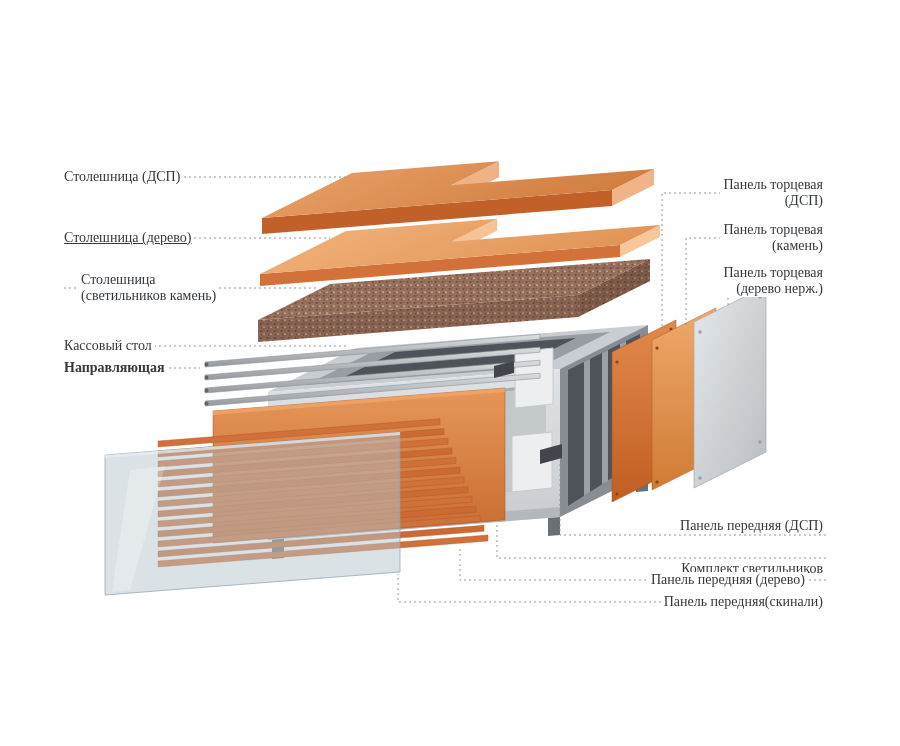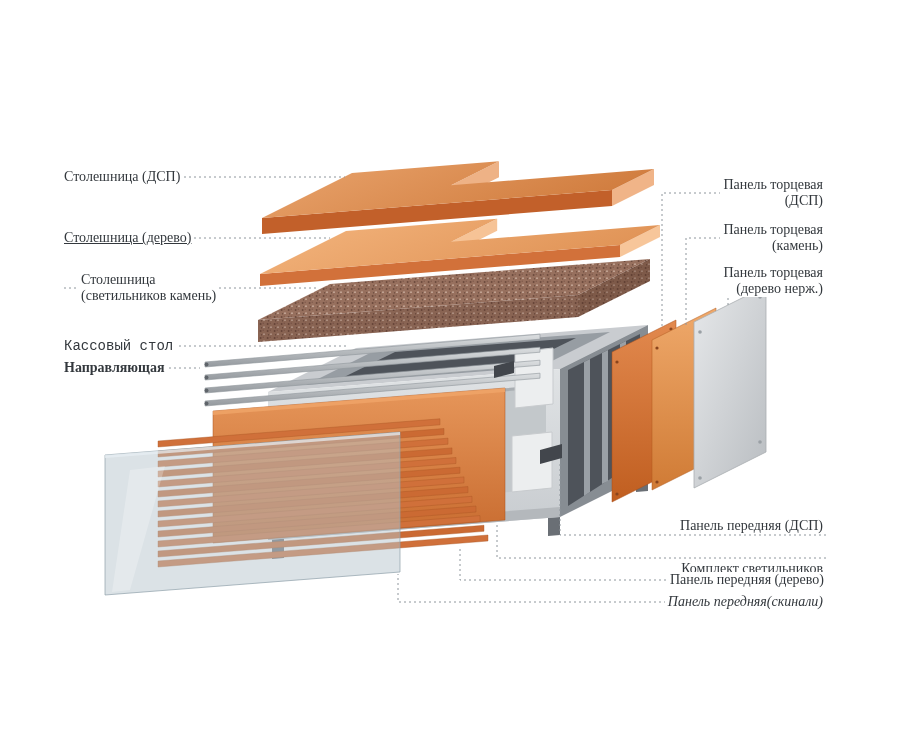--- a/index.html
+++ b/index.html
@@ -196,21 +196,21 @@
 <div class="lbl" style="left:61px;top:169px;">
   <span>Столешница (ДСП)</span>
 </div>
 <div class="lbl" style="left:61px;top:230px;text-decoration:underline;">
   <span>Столешница (дерево)</span>
 </div>
 <div class="lbl" style="left:78px;top:272px;">
   <span>Столешница</span>
   <span>(светильников камень)</span>
 </div>
-<div class="lbl" style="left:61px;top:338px;font-family:Liberation Mono, monospace;">
+<div class="lbl" style="left:61px;top:338px;">
   <span>Кассовый стол</span>
 </div>
 <div class="lbl" style="left:61px;top:360px;font-weight:bold;">
   <span>Направляющая</span>
 </div>
 
 <div class="lbl right" style="right:74px;top:177px;">
   <span>Панель торцевая</span>
   <span>(ДСП)</span>
 </div>
@@ -221,20 +221,20 @@
 <div class="lbl right" style="right:74px;top:265px;">
   <span>Панель торцевая</span>
   <span>(дерево нерж.)</span>
 </div>
 <div class="lbl right" style="right:74px;top:527px;margin-top:34px;">
   <span>Комплект светильников</span>
 </div>
 <div class="lbl right" style="right:74px;top:518px;">
   <span>Панель передняя (ДСП)</span>
 </div>
-<div class="lbl right" style="right:73px;top:572px;text-align:right;">
+<div class="lbl right" style="right:92px;top:572px;text-align:right;">
   <span>Панель передняя (дерево)</span>
 </div>
-<div class="lbl right" style="right:74px;top:594px;font-style:italic;">
+<div class="lbl right" style="right:74px;top:594px;">
   <span>Панель передняя(скинали)</span>
 </div>
 
 </div>
 
 </body></html>

